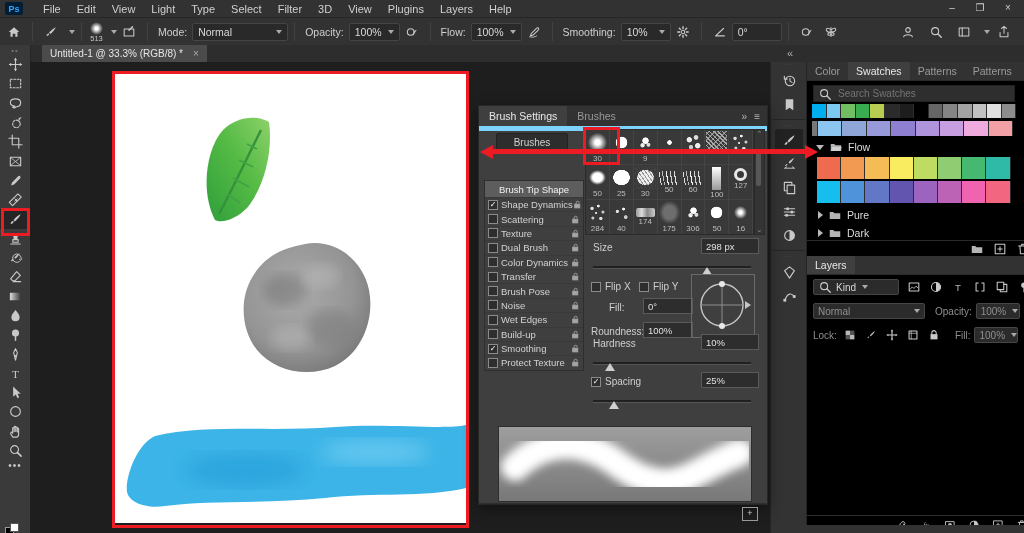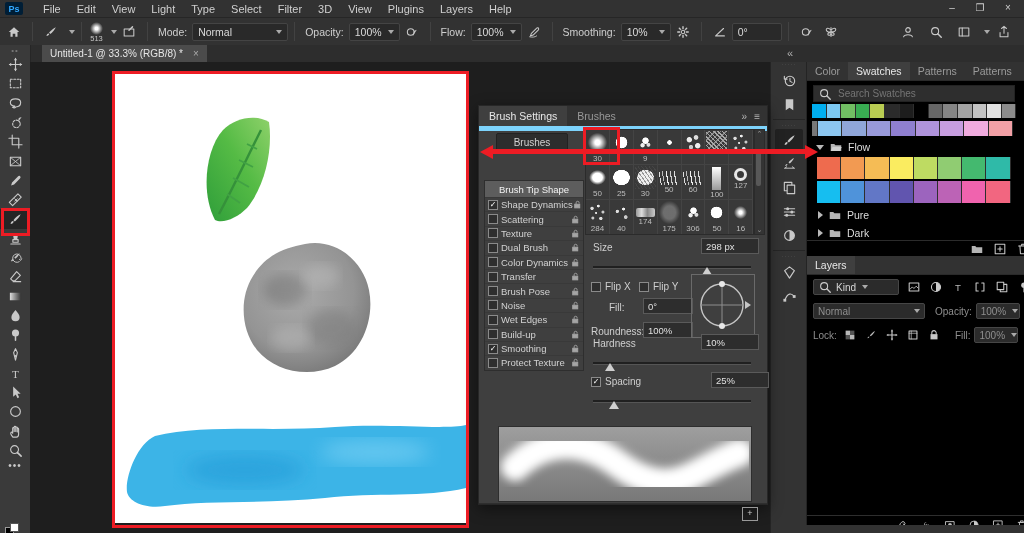--- a/index.html
+++ b/index.html
@@ -912,21 +912,21 @@
           <span>10%</span>
         </div>
       <div class="slider" style="left:114px;top:236px;width:158px">
           <div class="sl-thumb" id="hardThumb" style="left: calc(11% - 5px);"></div>
         </div>
 
       <div class="bp-check" style="left:112px;top:250px">
           <span class="bp-cb" id="spacingCb">✓</span>
           <span>Spacing</span>
         </div>
-      <div class="bp-field" style="left:232px;top:246px;width:48px">
+      <div class="bp-field" style="left:222px;top:246px;width:48px">
           <span>25%</span>
         </div>
       <div class="slider" style="left:114px;top:274px;width:158px">
           <div class="sl-thumb" id="spaceThumb" style="left: calc(13% - 5px);"></div>
         </div>
 
       <div class="bp-preview">
         <svg width="250" height="72" viewBox="0 0 250 72">
           <defs>
               <filter id="sb">

